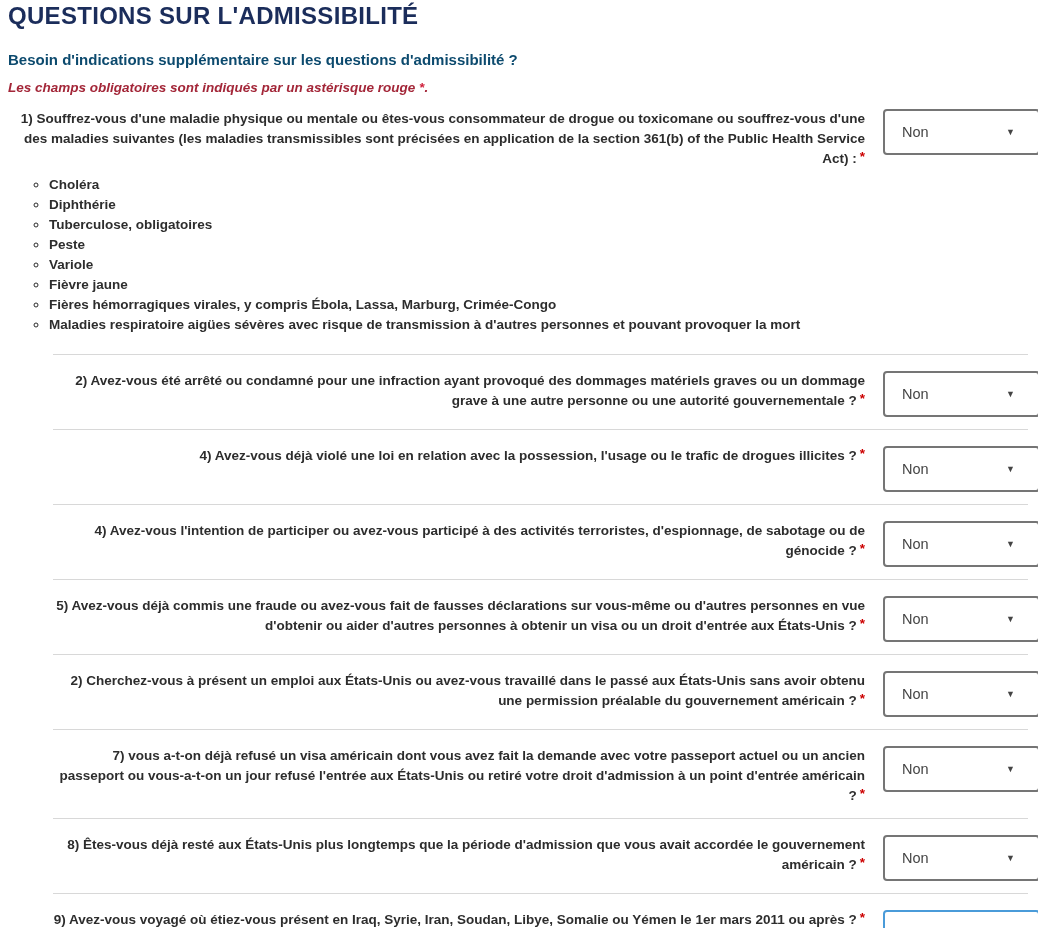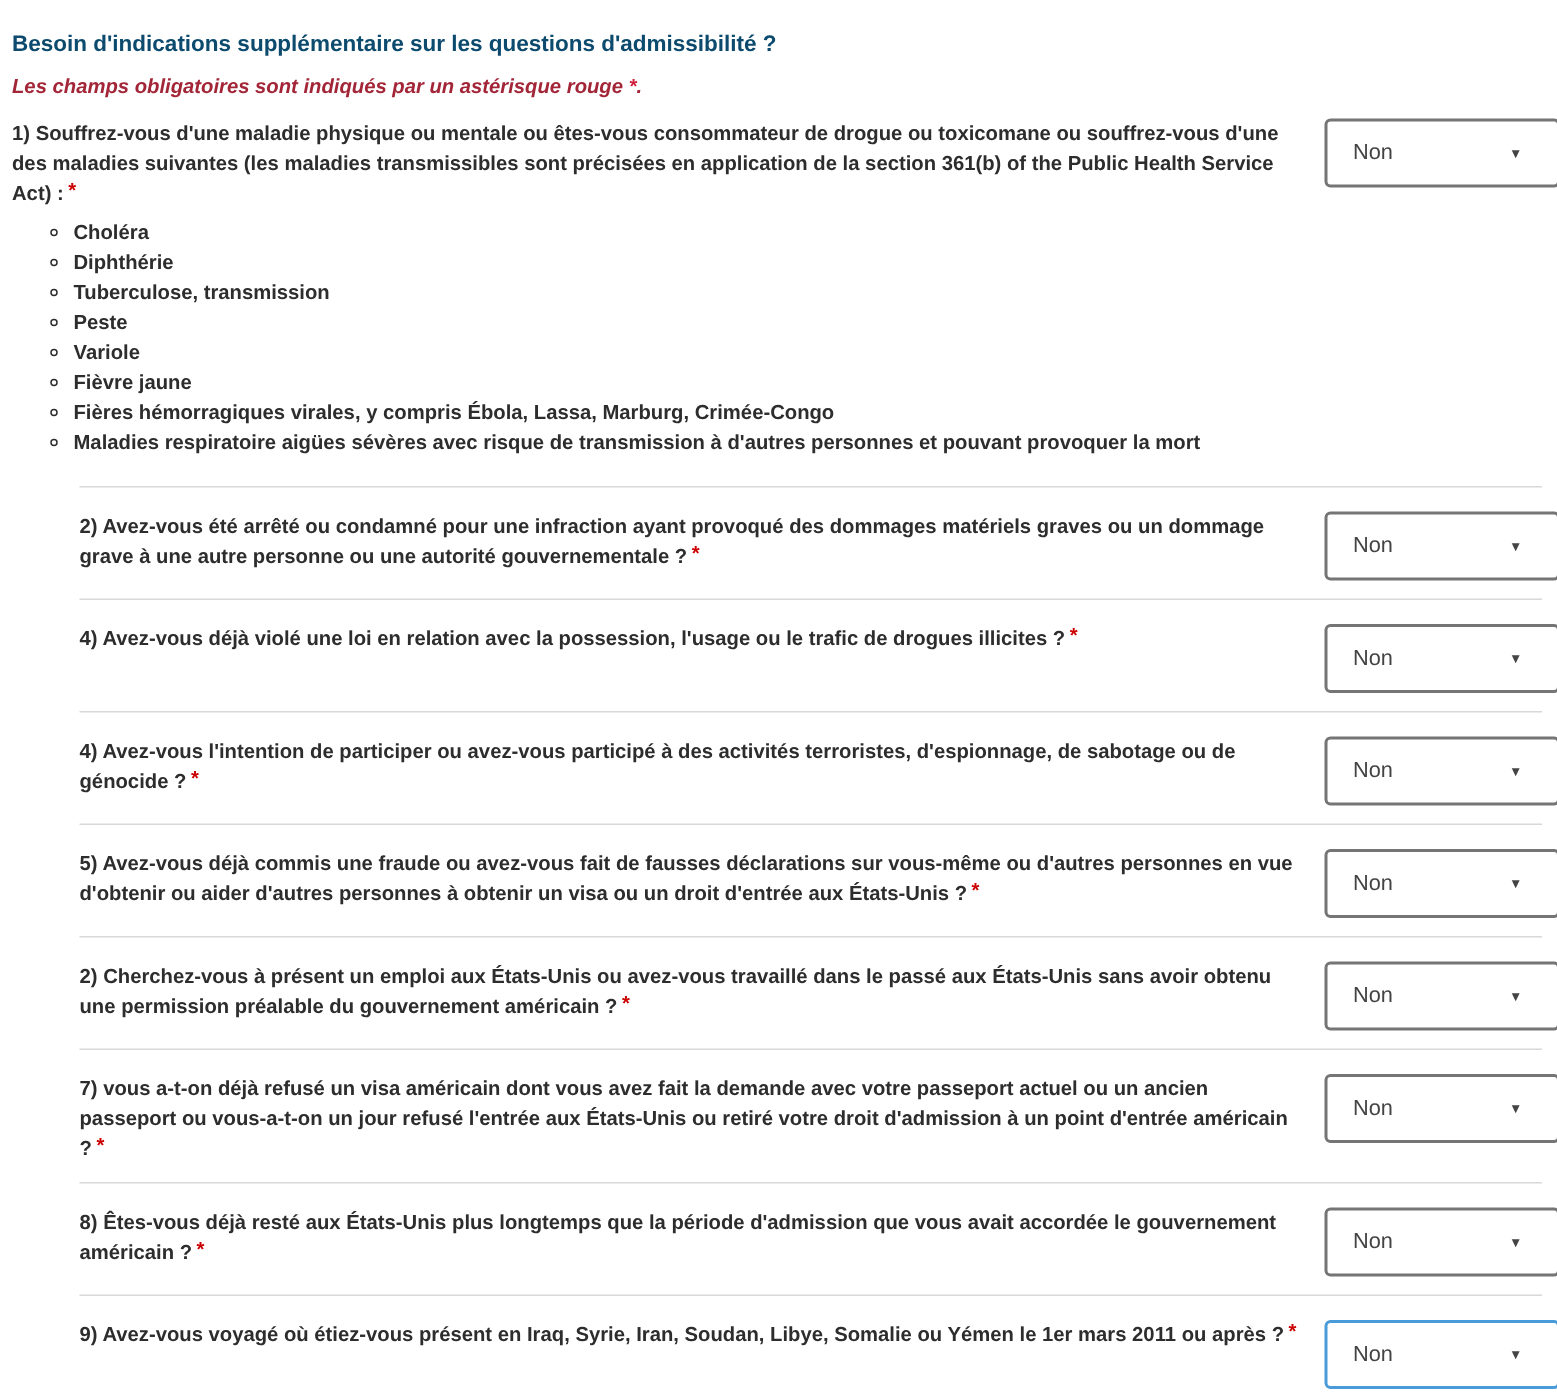--- a/index.html
+++ b/index.html
@@ -46,21 +46,21 @@
   .qrow.bordered { border-top: 1px solid #d8d8d8; margin-left: 45px; }
 
   .qtext {
     flex: 1 1 auto;
     padding-right: 18px;
     color: #2d2d2d;
     font-size: 13.5px;
     font-weight: bold;
     line-height: 20px;
   }
-  .qtext p { margin: 0; }
+  .qtext p { margin: 0; text-align: right; }
   .q-asterisk {
     color: #cc0000;
     position: relative;
     top: -2px;
     margin-left: 3px;
   }
   ul.disease-list {
     list-style-type: circle;
     margin: 6px 0 0 0;
     padding-left: 41px;
@@ -98,33 +98,34 @@
     font-size: 9px;
     color: #444444;
     pointer-events: none;
   }
 </style>
 </head>
 <body>
 
 <div class="page">
 
+  <h1 class="page-title">QUESTIONS SUR L'ADMISSIBILITÉ</h1>
 
   <a class="help-link" href="#">Besoin d'indications supplémentaire sur les questions d'admissibilité ?</a>
 
   <p class="required-note"><span>Les champs obligatoires sont indiqués par un astérisque rouge</span> <span class="note-asterisk">*</span><span>.</span></p>
 
   
   <div class="qrow first">
     <div class="qtext">
       <p><span>1) Souffrez-vous d'une maladie physique ou mentale ou êtes-vous consommateur de drogue ou toxicomane ou souffrez-vous d'une des maladies suivantes (les maladies transmissibles sont précisées en application de la section 361(b) of the Public Health Service Act) :</span><span class="q-asterisk">*</span></p>
       <ul class="disease-list">
         <li>Choléra</li>
         <li>Diphthérie</li>
-        <li>Tuberculose, transmission</li>
+        <li>Tuberculose, obligatoires</li>
         <li>Peste</li>
         <li>Variole</li>
         <li>Fièvre jaune</li>
         <li>Fières hémorragiques virales, y compris Ébola, Lassa, Marburg, Crimée-Congo</li>
         <li>Maladies respiratoire aigües sévères avec risque de transmission à d'autres personnes et pouvant provoquer la mort</li>
       </ul>
     </div>
     <div class="select-wrap">
       <select class="answer"><option>Non</option></select>
       <span class="caret-icon">▼</span>

